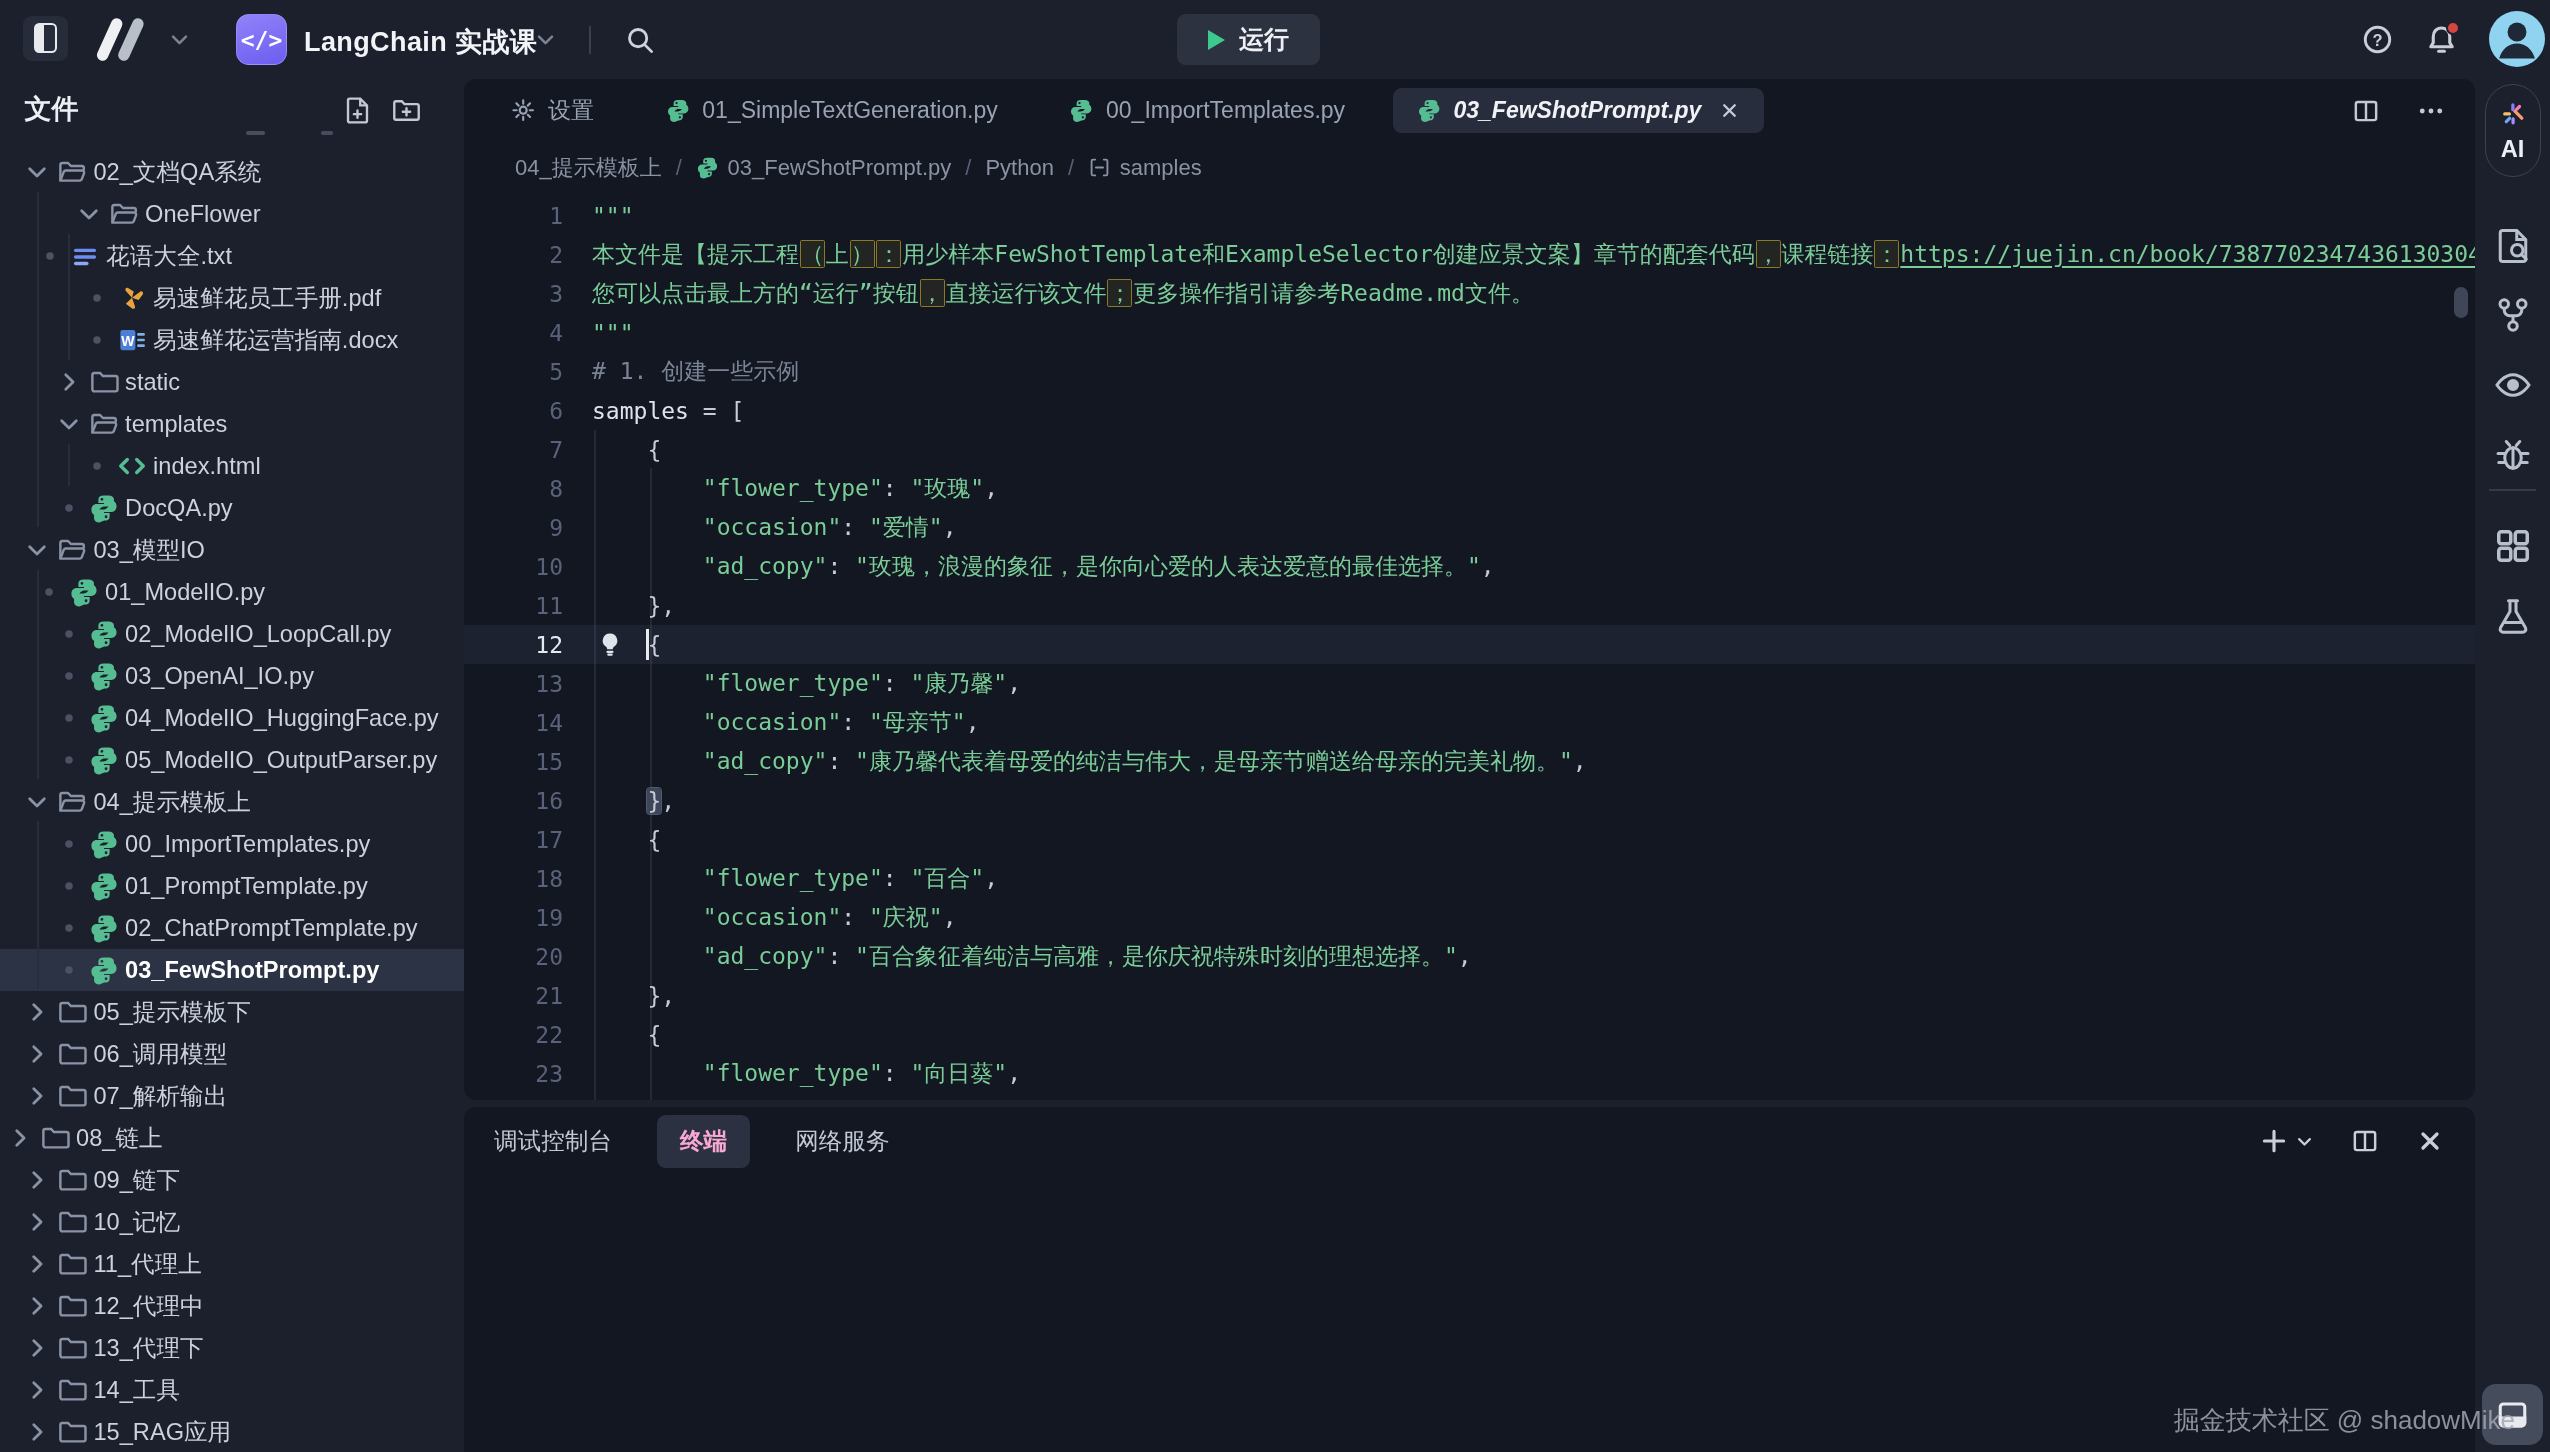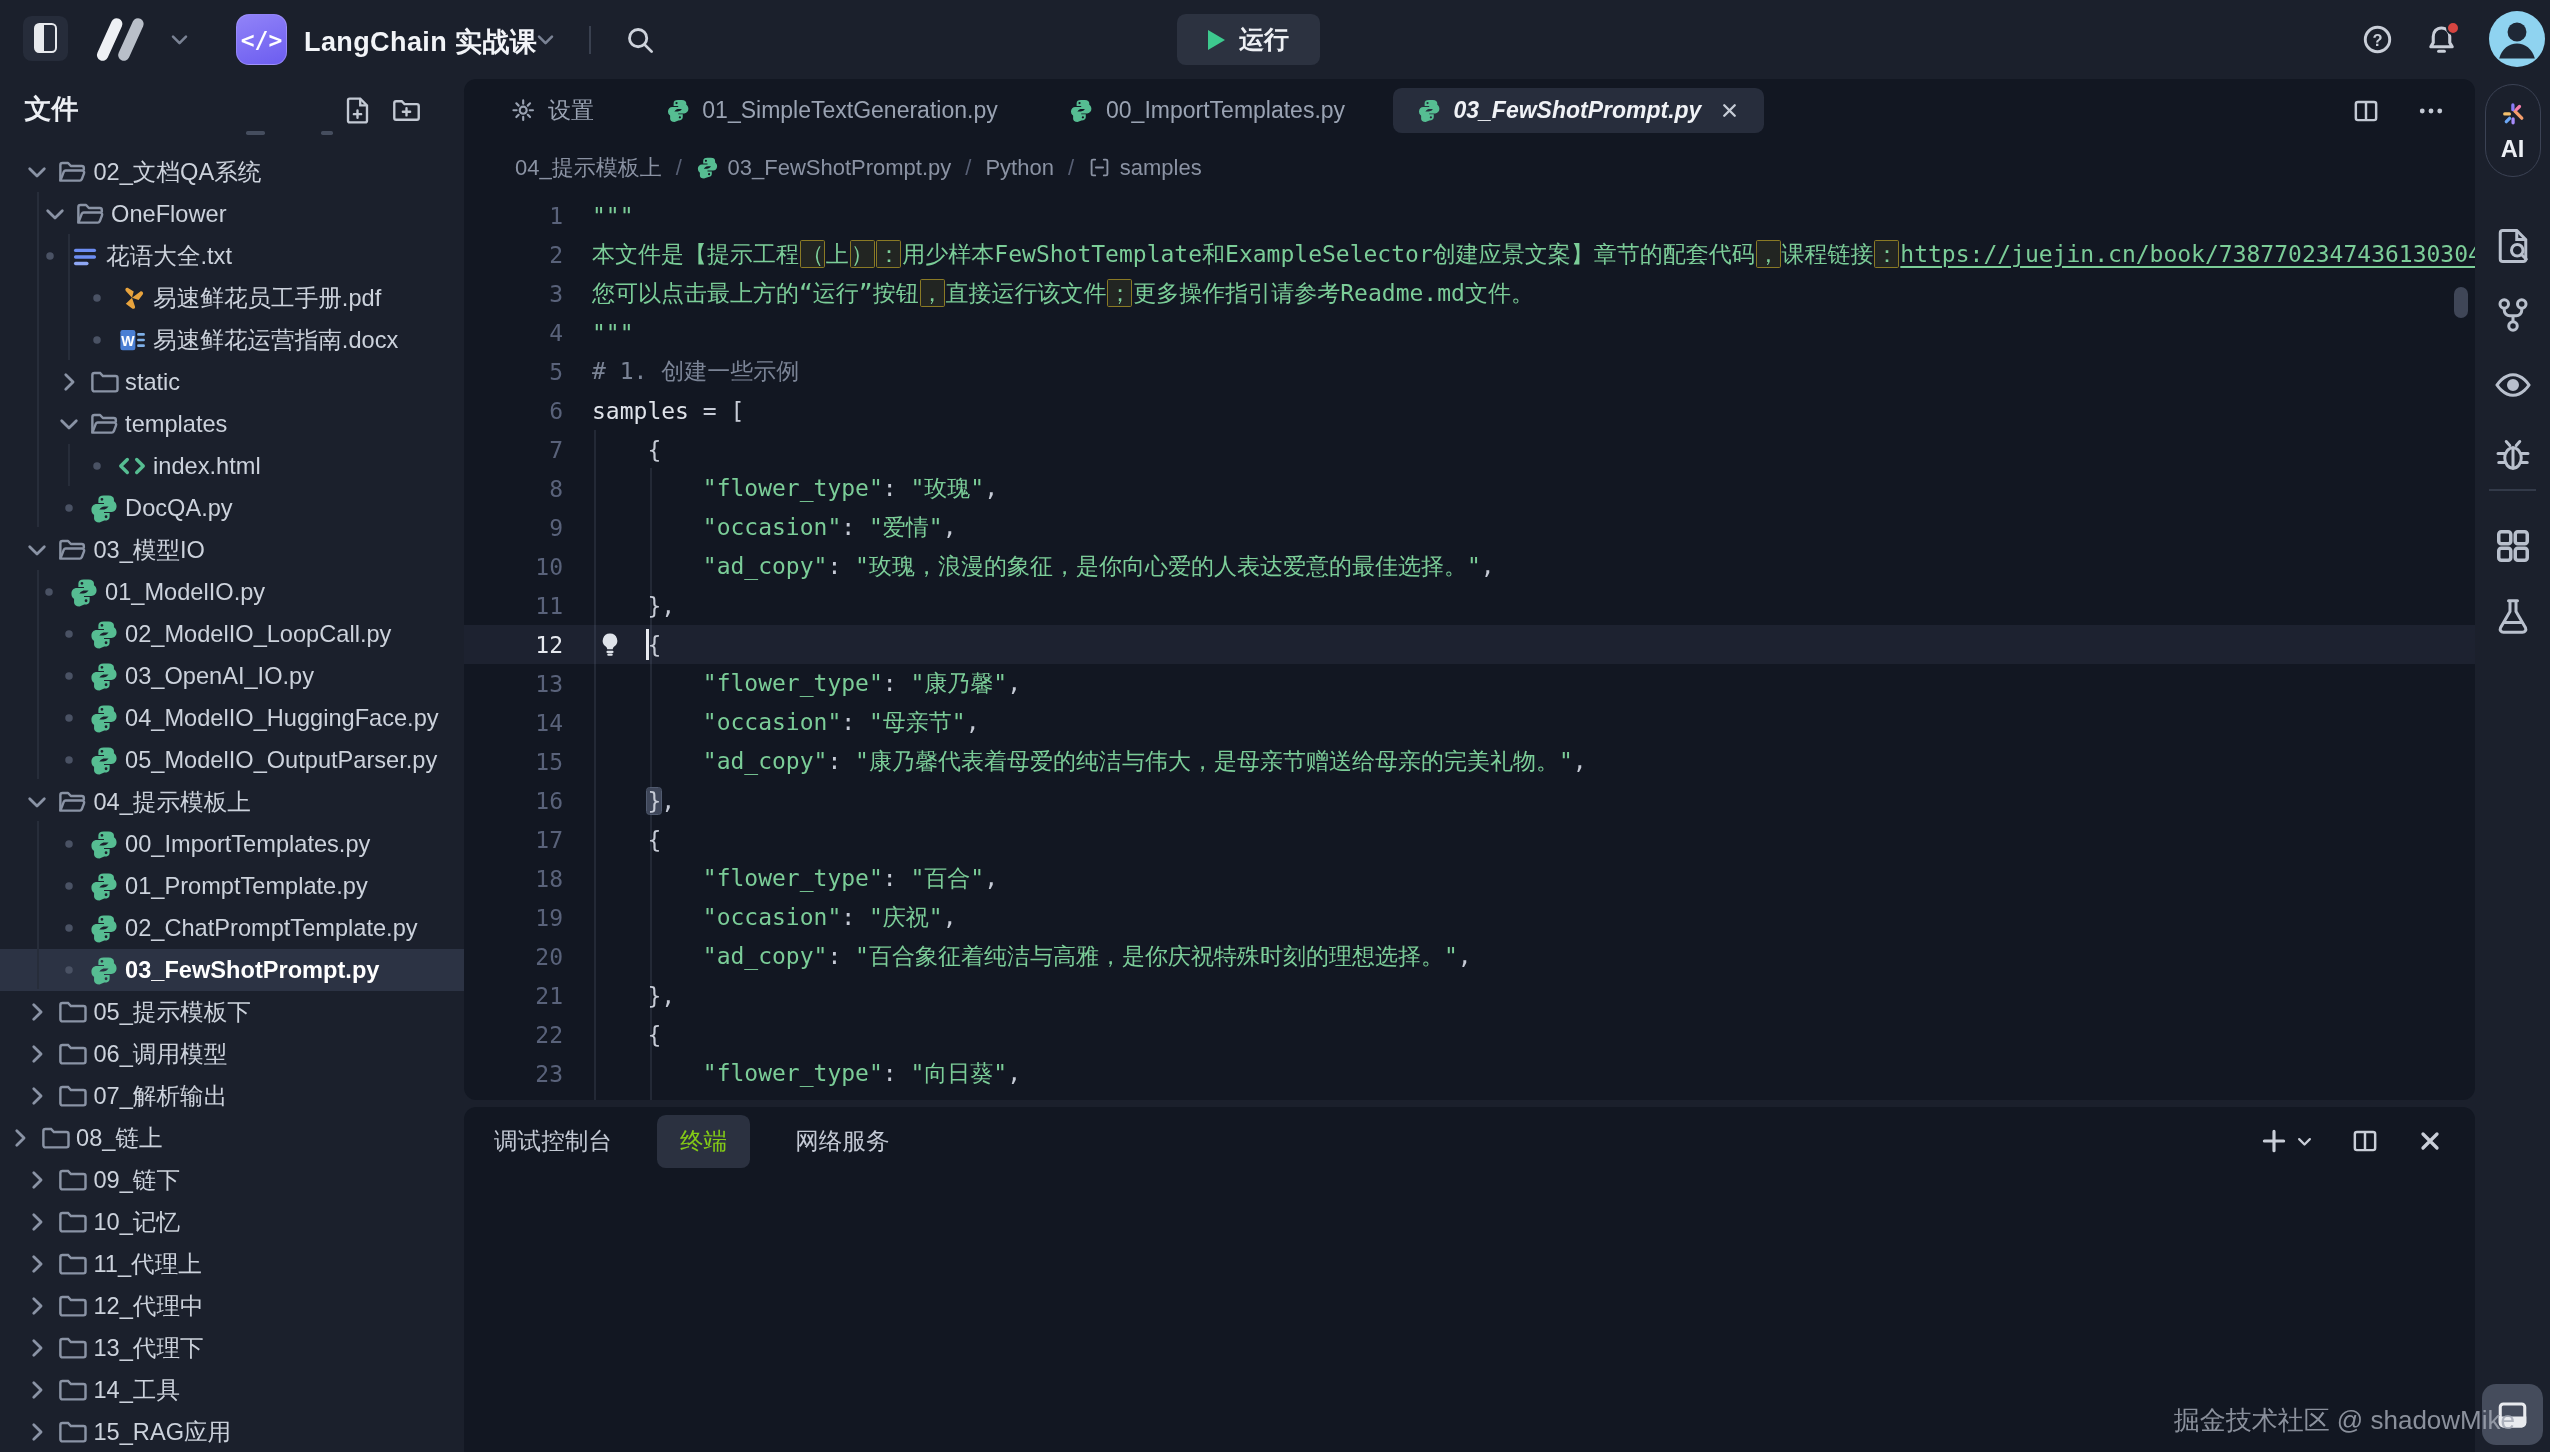--- a/index.html
+++ b/index.html
@@ -92,21 +92,21 @@
   .tk-l { text-decoration:underline; text-underline-offset:4.4px; }
   .tk-hl { background:#3e4659; outline:1.7px solid #515b70; border-radius:2.6px; }
   .caret { position:absolute; left:182px; top:3.5px; width:2.6px; height:31px; background:#e8eaf0; }
   .bulb { position:absolute; left:133px; top:6.1px; width:26px; height:26px; }
   .vscroll { position:absolute; right:7px; top:208px; width:14px; height:31px; background:#3f4657; border-radius:7px; cursor:pointer;}
 
   
   .panel-card { position:absolute; left:464px; top:1107px; width:2011px; height:346px; background:#121722; border-radius:12.2px 12.2px 0 0; overflow:hidden; }
   .panel-tabs { position:relative; height:68px; display:flex; align-items:center; gap:45px; padding-left:30px; font-size:23.6px; }
   .ptab { color:#c3c9d4; cursor:pointer; }
-  .ptab.active { background:#2b3140; border-radius:8.7px; padding:10.5px 23px; font-weight:400; color:#84cc16; }
+  .ptab.active { background:#2b3140; border-radius:8.7px; padding:10.5px 23px; font-weight:700; color:#f9a8d4; }
   .panel-actions { position:absolute; right:31px; top:0; height:68px; display:flex; align-items:center; gap:37px; color:#c9ced8; }
   .panel-actions .ic { width:28px; height:28px; cursor:pointer;}
   .plus-group { display:flex; align-items:center; gap:7px; cursor:pointer;}
   .plus-group .ic.sm { width:19px; height:19px; }
   .term { padding:12.2px 0 0 30px; font-family:"DejaVu Sans Mono",monospace; font-size:25px; line-height:32px; color:#ced3dc; white-space:pre-wrap; }
 
   
   .float-btn { position:absolute; left:2482px; top:1384px; width:61px; height:61px; border-radius:14px; background:#454c5c; display:flex; align-items:center; justify-content:center; z-index:30; cursor:pointer;}
   .float-btn .ic { width:35px; height:35px; }
   .watermark { position:absolute; right:35px; bottom:14px; font-size:26px; color:rgba(160,166,178,0.85); z-index:40; }
@@ -205,21 +205,21 @@
         <span class="ic ficon" style="width:30px;height:30px">
           <svg viewBox="0 0 16 16">
             <g fill="none" stroke="currentColor" stroke-width="1.3" stroke-linejoin="round">
               <path d="M1.8 12.6V4.3c0-.6.5-1.1 1.1-1.1h3l1.5 1.6h5.8c.6 0 1.1.5 1.1 1.1v1.2"></path>
               <path d="M1.8 12.6l1.8-4.7c.2-.4.6-.7 1-.7h8.8c.8 0 1.3.8 1 1.5l-1.2 3.2c-.2.4-.6.7-1 .7H1.8z"></path>
             </g>
           </svg>
         </span>
         <span>02_文档QA系统</span>
       </div>
-      <div class="trow" style="padding-left: 42px;">
+      <div class="trow" style="padding-left: 76px;">
         <span class="ic chev" style="width:26px;height:26px">
           <svg viewBox="0 0 16 16">
             <path d="M3.5 6l4.5 4.5L12.5 6" fill="none" stroke="currentColor" stroke-width="1.7" stroke-linecap="round" stroke-linejoin="round"></path>
           </svg>
         </span>
         <span class="ic ficon" style="width:30px;height:30px">
           <svg viewBox="0 0 16 16">
             <g fill="none" stroke="currentColor" stroke-width="1.3" stroke-linejoin="round">
               <path d="M1.8 12.6V4.3c0-.6.5-1.1 1.1-1.1h3l1.5 1.6h5.8c.6 0 1.1.5 1.1 1.1v1.2"></path>
               <path d="M1.8 12.6l1.8-4.7c.2-.4.6-.7 1-.7h8.8c.8 0 1.3.8 1 1.5l-1.2 3.2c-.2.4-.6.7-1 .7H1.8z"></path>

